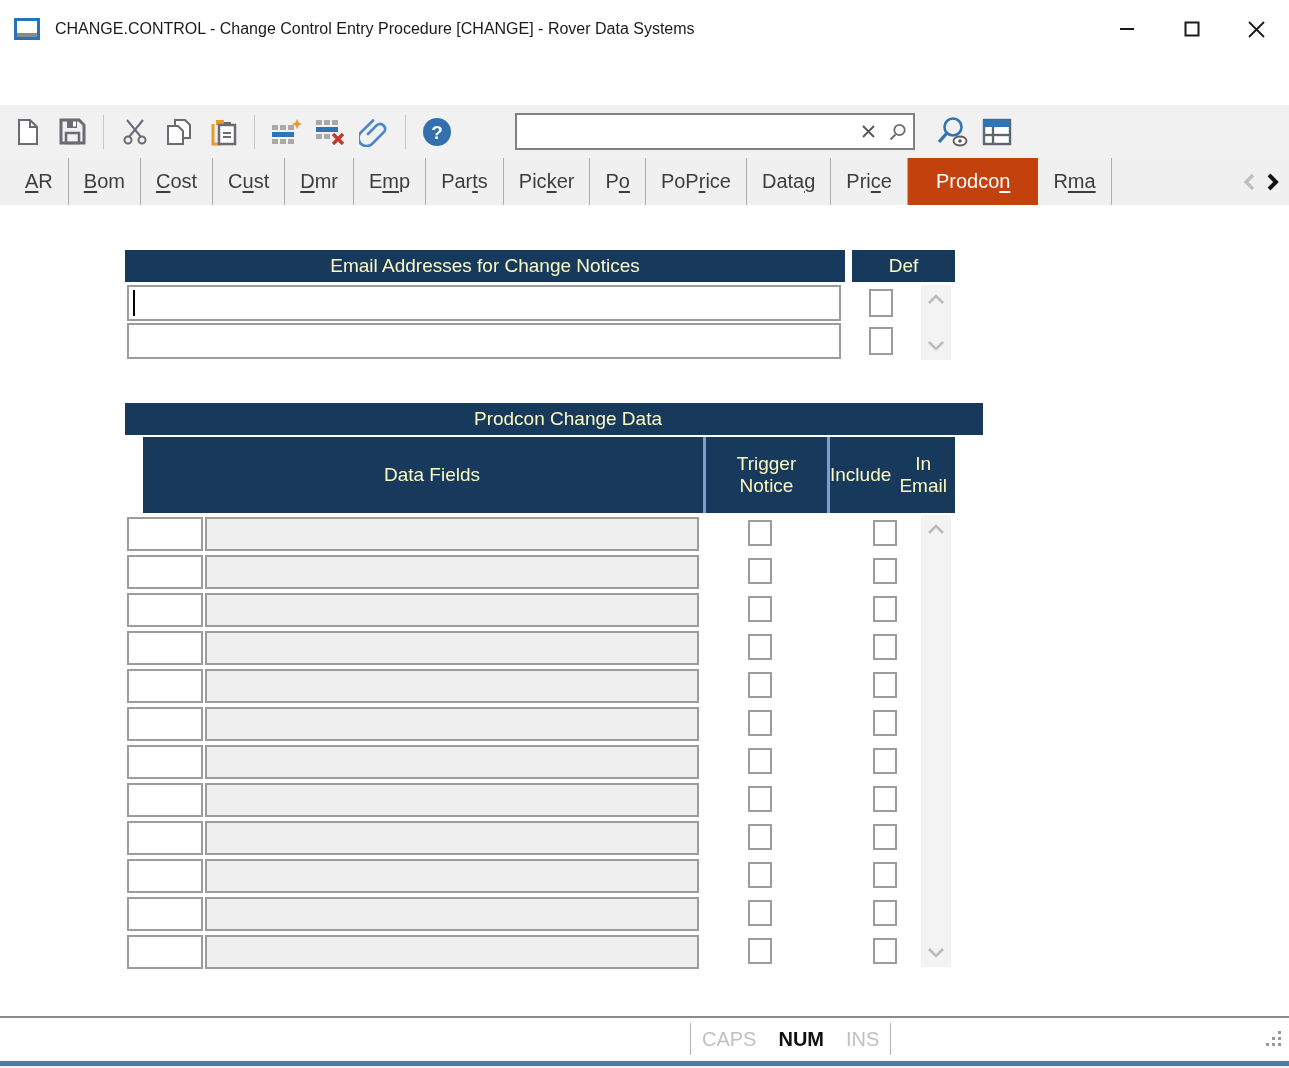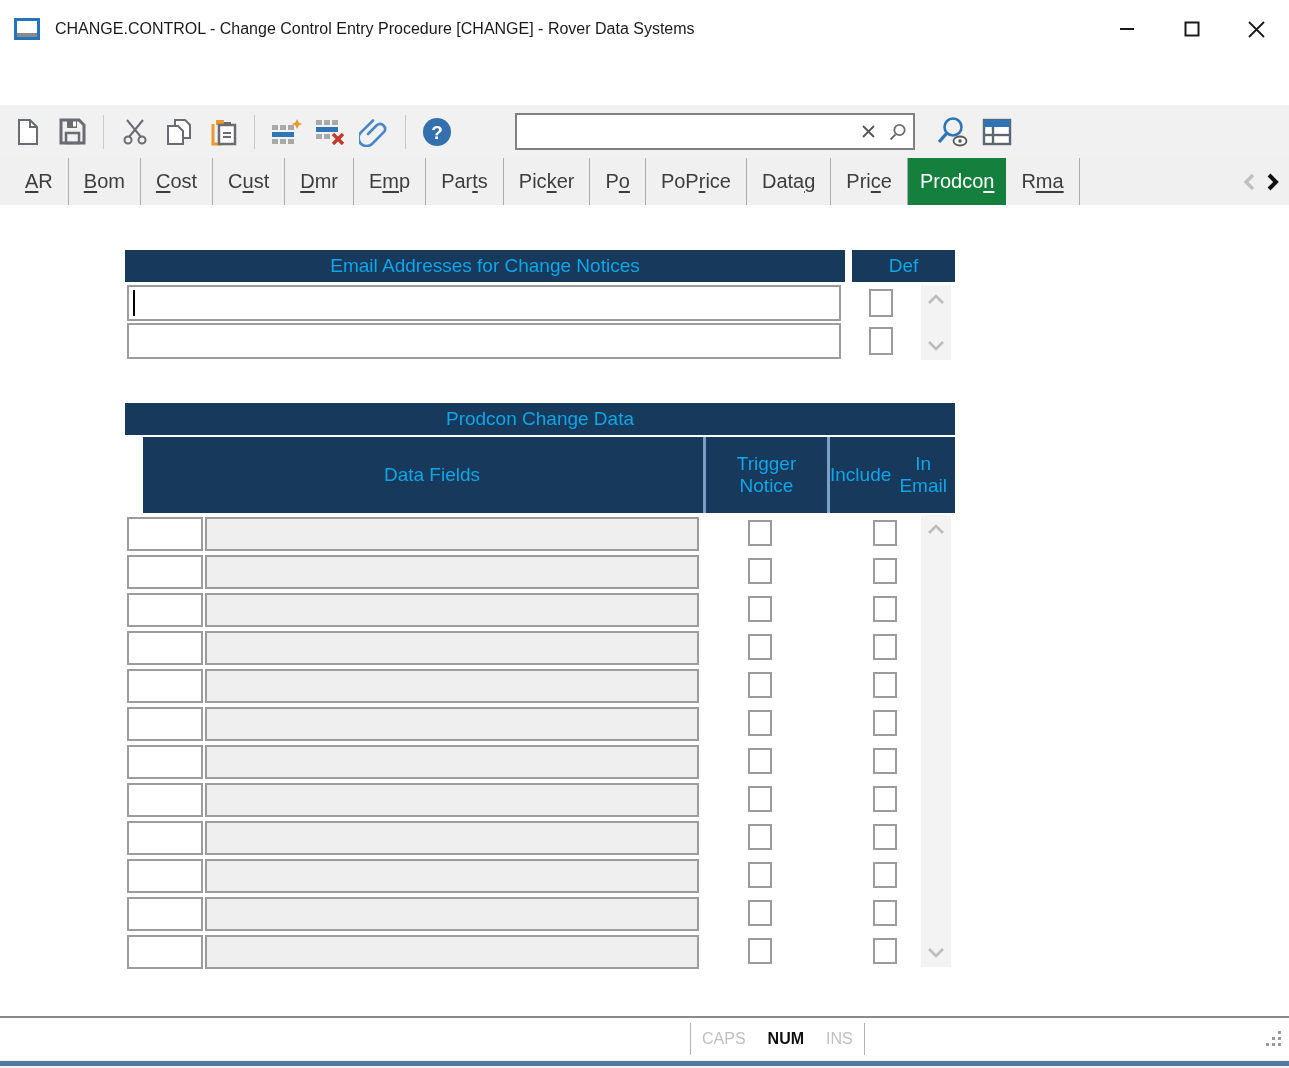--- a/index.html
+++ b/index.html
@@ -21,26 +21,26 @@
   .toolbar{position:absolute;left:0;top:105px;width:100%;height:53px;background:#f1f1f1;display:flex;align-items:center;padding-left:6px;box-sizing:border-box;}
   .tbtn{width:44px;height:44px;display:flex;align-items:center;justify-content:center;flex:0 0 auto;}
   .tsep{width:1px;height:34px;background:#c8c8c8;margin:0 9px;flex:0 0 auto;}
   .searchbox{margin-left:56px;width:400px;height:37px;background:#fff;border:2px solid #808080;box-sizing:border-box;display:flex;align-items:center;flex:0 0 auto;}
   .searchbox input{flex:1;border:none;outline:none;height:100%;font-size:18px;padding:0 8px;background:transparent;min-width:0;}
   .sb-ico{width:30px;height:100%;display:flex;align-items:center;justify-content:center;flex:0 0 auto;}
 
   
   .tabbar{position:absolute;left:0;top:158px;width:100%;height:47px;background:#f0f0f0;display:flex;align-items:stretch;padding-left:10px;box-sizing:border-box;overflow:hidden;}
   .tab{display:flex;align-items:center;padding:0 15px;font-size:20px;color:#3d3d3d;border-right:1px solid #adadad;cursor:default;white-space:nowrap;}
-  .tab.active{background:#15803d;color:#fff;border-right:none;padding:0 12px;}
+  .tab.active{background:#c2410c;color:#fff;border-right:none;padding:0 28px;}
   .tab .u{text-decoration:underline;text-underline-offset:3px;}
   .tab-scrollers{position:absolute;right:0;top:158px;height:47px;width:56px;background:#f0f0f0;display:flex;align-items:center;justify-content:space-evenly;}
 
   
-  .hdr{position:absolute;background:#173A5C;color:#0ea5e9;font-size:19px;display:flex;align-items:center;justify-content:center;text-align:center;line-height:1.15;}
+  .hdr{position:absolute;background:#173A5C;color:#fef9c3;font-size:19px;display:flex;align-items:center;justify-content:center;text-align:center;line-height:1.15;}
 
   
   .erow-host{position:absolute;left:125px;top:285px;width:830px;height:76px;}
   .erow{position:absolute;left:0;width:100%;height:38px;}
   .einput{position:absolute;left:2px;top:0;width:714px;height:36px;border:2px solid #9c9c9c;box-sizing:border-box;font-size:18px;padding:0 8px;outline:none;background:#fff;}
   .caret{position:absolute;left:8px;top:5px;width:2px;height:26px;background:#000;}
   .cb{position:absolute;background:#fff;border:2px solid #9c9c9c;box-sizing:border-box;}
   .ecb{left:744px;top:4px;width:24px;height:28px;}
 
   
@@ -51,21 +51,21 @@
   .pdesc{position:absolute;left:80px;top:2px;width:494px;height:34px;border:2px solid #9c9c9c;box-sizing:border-box;background:#efefef;}
   .tcb{left:623px;top:5px;width:24px;height:26px;}
   .icb{left:748px;top:5px;width:24px;height:26px;}
 
   
   .scrollstrip{position:absolute;width:30px;background:#f3f3f3;display:flex;flex-direction:column;justify-content:space-between;align-items:center;padding:9px 0;box-sizing:border-box;}
 
   
   .statusbar{position:absolute;left:0;top:1016px;width:100%;height:44px;background:#fff;border-top:2px solid #8a8a8a;display:flex;align-items:center;box-sizing:border-box;}
   .st-sep{width:1px;height:32px;background:#b4b4b4;flex:0 0 auto;}
-  .st-ind{font-size:16px;color:#c0c0c0;padding:0 11px;flex:0 0 auto;}
+  .st-ind{font-size:20px;color:#c0c0c0;padding:0 11px;flex:0 0 auto;}
   .st-ind.active{color:#111;font-weight:700;}
   .st-msg{font-size:20px;color:#111;padding:0 12px;flex:0 0 auto;}
   .grip{margin-left:auto;margin-right:6px;width:18px;height:18px;flex:0 0 auto;}
   .bottomedge{position:absolute;left:0;top:1060px;width:100%;height:8px;background:#f3f3f3;}
   .bottomedge .blue{position:absolute;left:0;top:1px;width:100%;height:5px;background:#56799B;}
 </style>
 </head>
 <body>
 
 <div id="window">
@@ -296,21 +296,21 @@
     </div>
   <div class="scrollstrip" style="left:921px;top:285px;height:75px;">
     <svg width="18" height="11" viewBox="0 0 18 11">
         <path d="M2 9 L9 2 L16 9" fill="none" stroke="#bcbcbc" stroke-width="2.6"></path>
       </svg>
     <svg width="18" height="11" viewBox="0 0 18 11">
         <path d="M2 2 L9 9 L16 2" fill="none" stroke="#bcbcbc" stroke-width="2.6"></path>
       </svg>
   </div>
 
-  <div class="hdr" style="left:125px;top:403px;width:830px;height:32px;">
+  <div class="hdr" style="left:125px;top:403px;width:830px;height:32px;padding-left:28px;">
     <span>Prodcon Change Data</span>
   </div>
   <div class="hdr" style="left:143px;top:437px;width:578px;height:76px;">
     <span>Data Fields</span>
   </div>
   <div class="col-sep" style="left:703px;top:437px;height:76px;"></div>
   <div class="hdr" style="left:706px;top:437px;width:121px;height:76px;flex-direction:column;">
     <span>Trigger</span>
     <span>Notice</span>
   </div>

